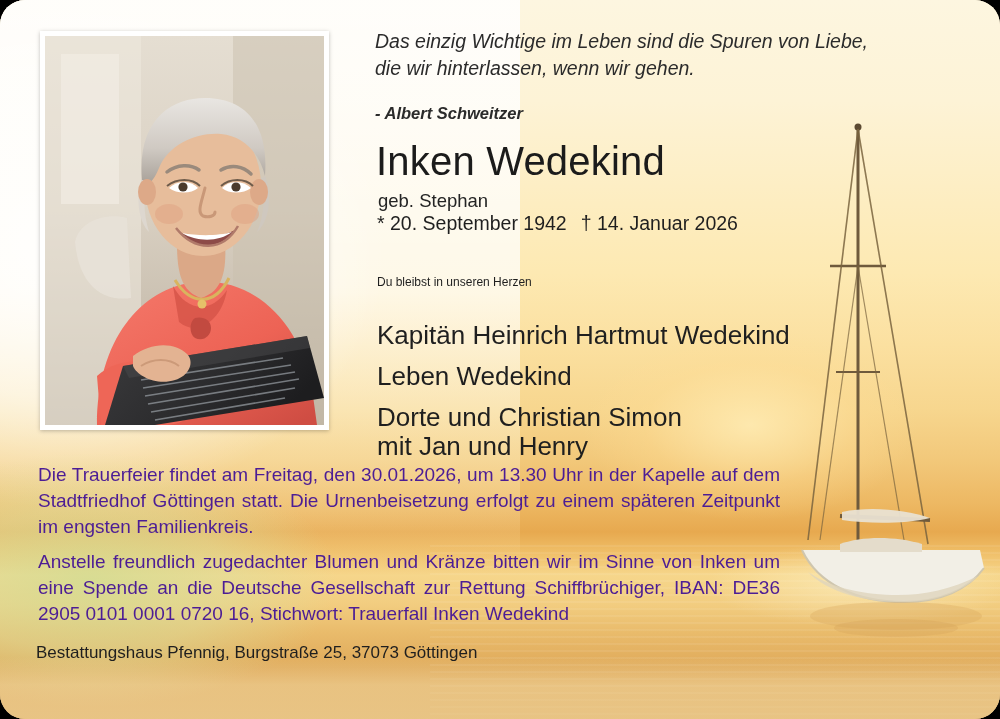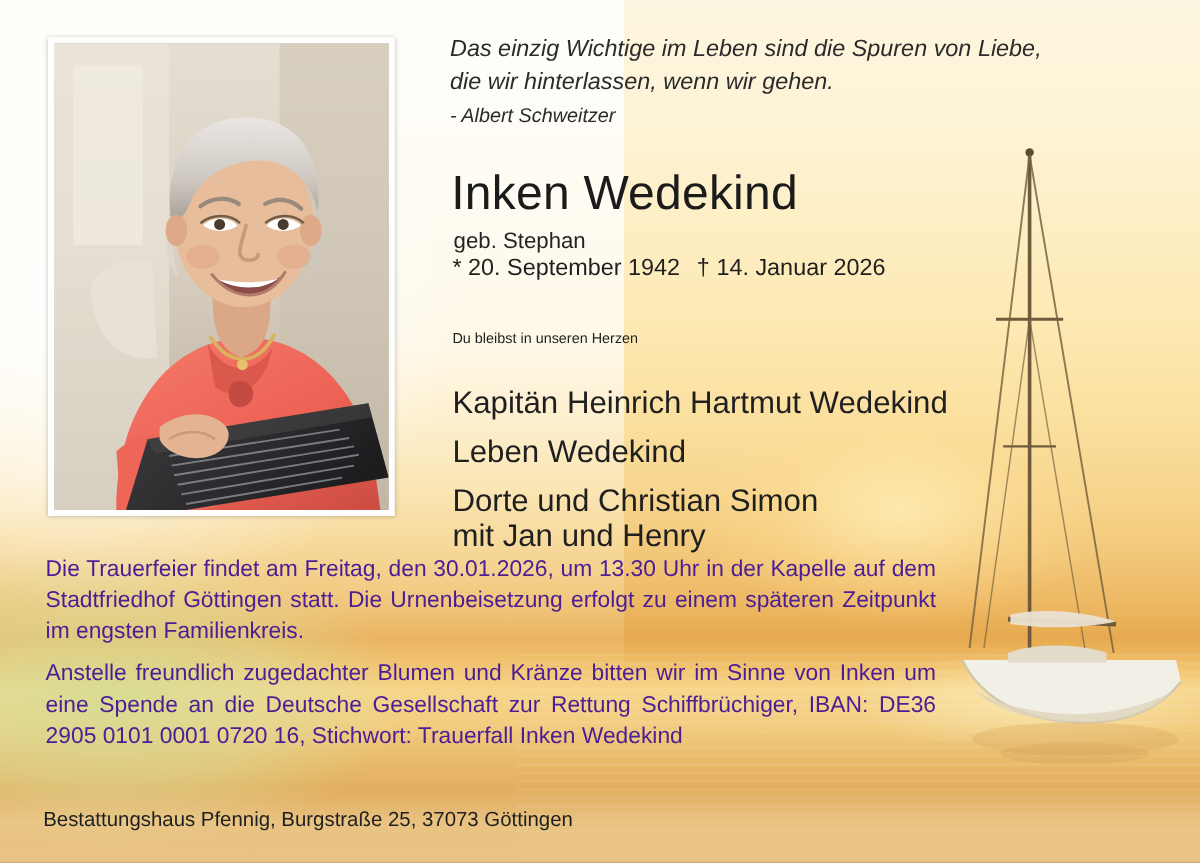--- a/index.html
+++ b/index.html
@@ -9,20 +9,21 @@
   }
   body {
     font-family: "Liberation Sans", sans-serif;
   }
   .page {
     position: relative;
     width: 1000px;
     height: 719px;
     overflow: hidden;
     background: #f6e9c9;
+    border-radius: 25px;
   }
   
   .bg {
     position: absolute;
     inset: 0;
     background:
       linear-gradient(to bottom,
         #fdf6e0 0%,
         #fdf3d6 14%,
         #fdeec4 26%,
@@ -120,21 +121,22 @@
     top: 28px;
     width: 540px;
     font-style: italic;
     font-size: 19.5px;
     line-height: 27px;
     color: #2b2b2b;
   }
   .quote .author {
     font-size: 16.5px;
     display: block;
-    margin-top: 2px;
+    margin-top: 18px;
+    font-weight: bold;
   }
   .name {
     position: absolute;
     left: 376px;
     top: 139px;
     font-size: 40px;
     color: #1b1b1b;
     letter-spacing: 0.2px;
   }
   .born-name {
@@ -190,21 +192,21 @@
     width: 742px;
   }
   .para-2 {
     left: 38px;
     top: 549px;
     width: 742px;
   }
   .footer {
     position: absolute;
     left: 36px;
-    top: 673px;
+    top: 643px;
     font-size: 17px;
     color: #1f1f1f;
   }
 </style>
 </head>
 <body>
 
 <div class="page">
 
   <div class="bg"></div>

